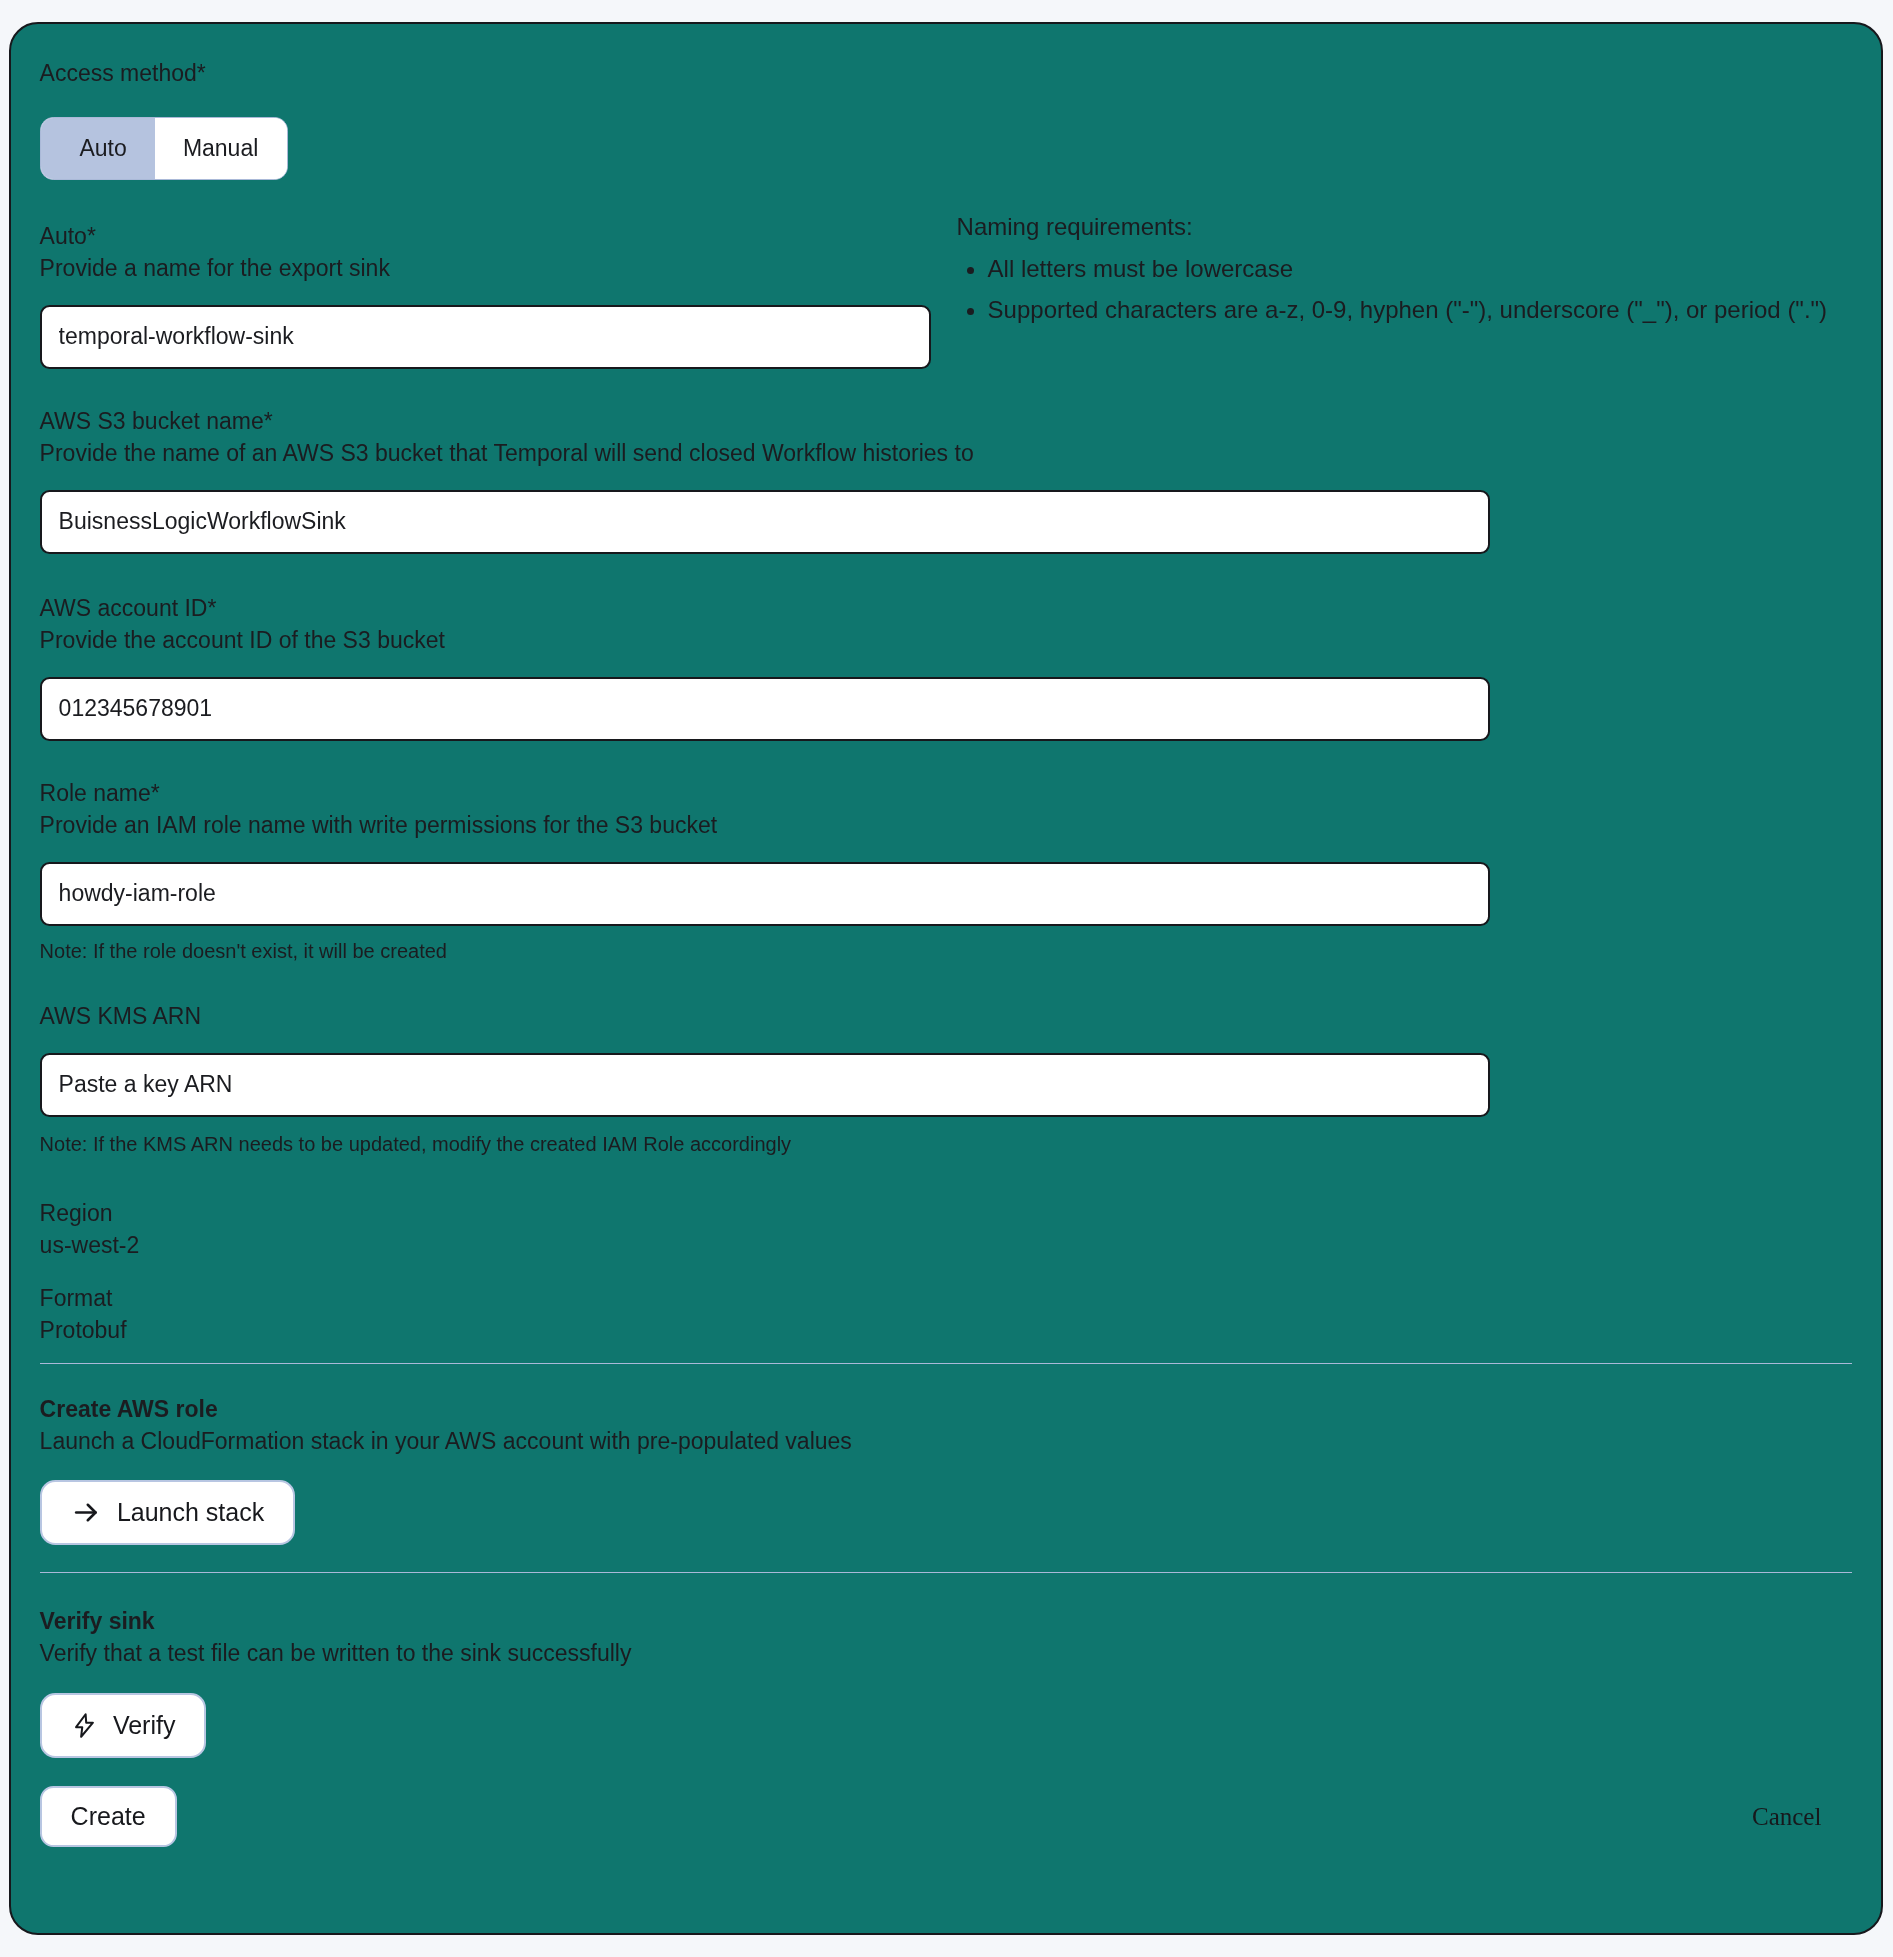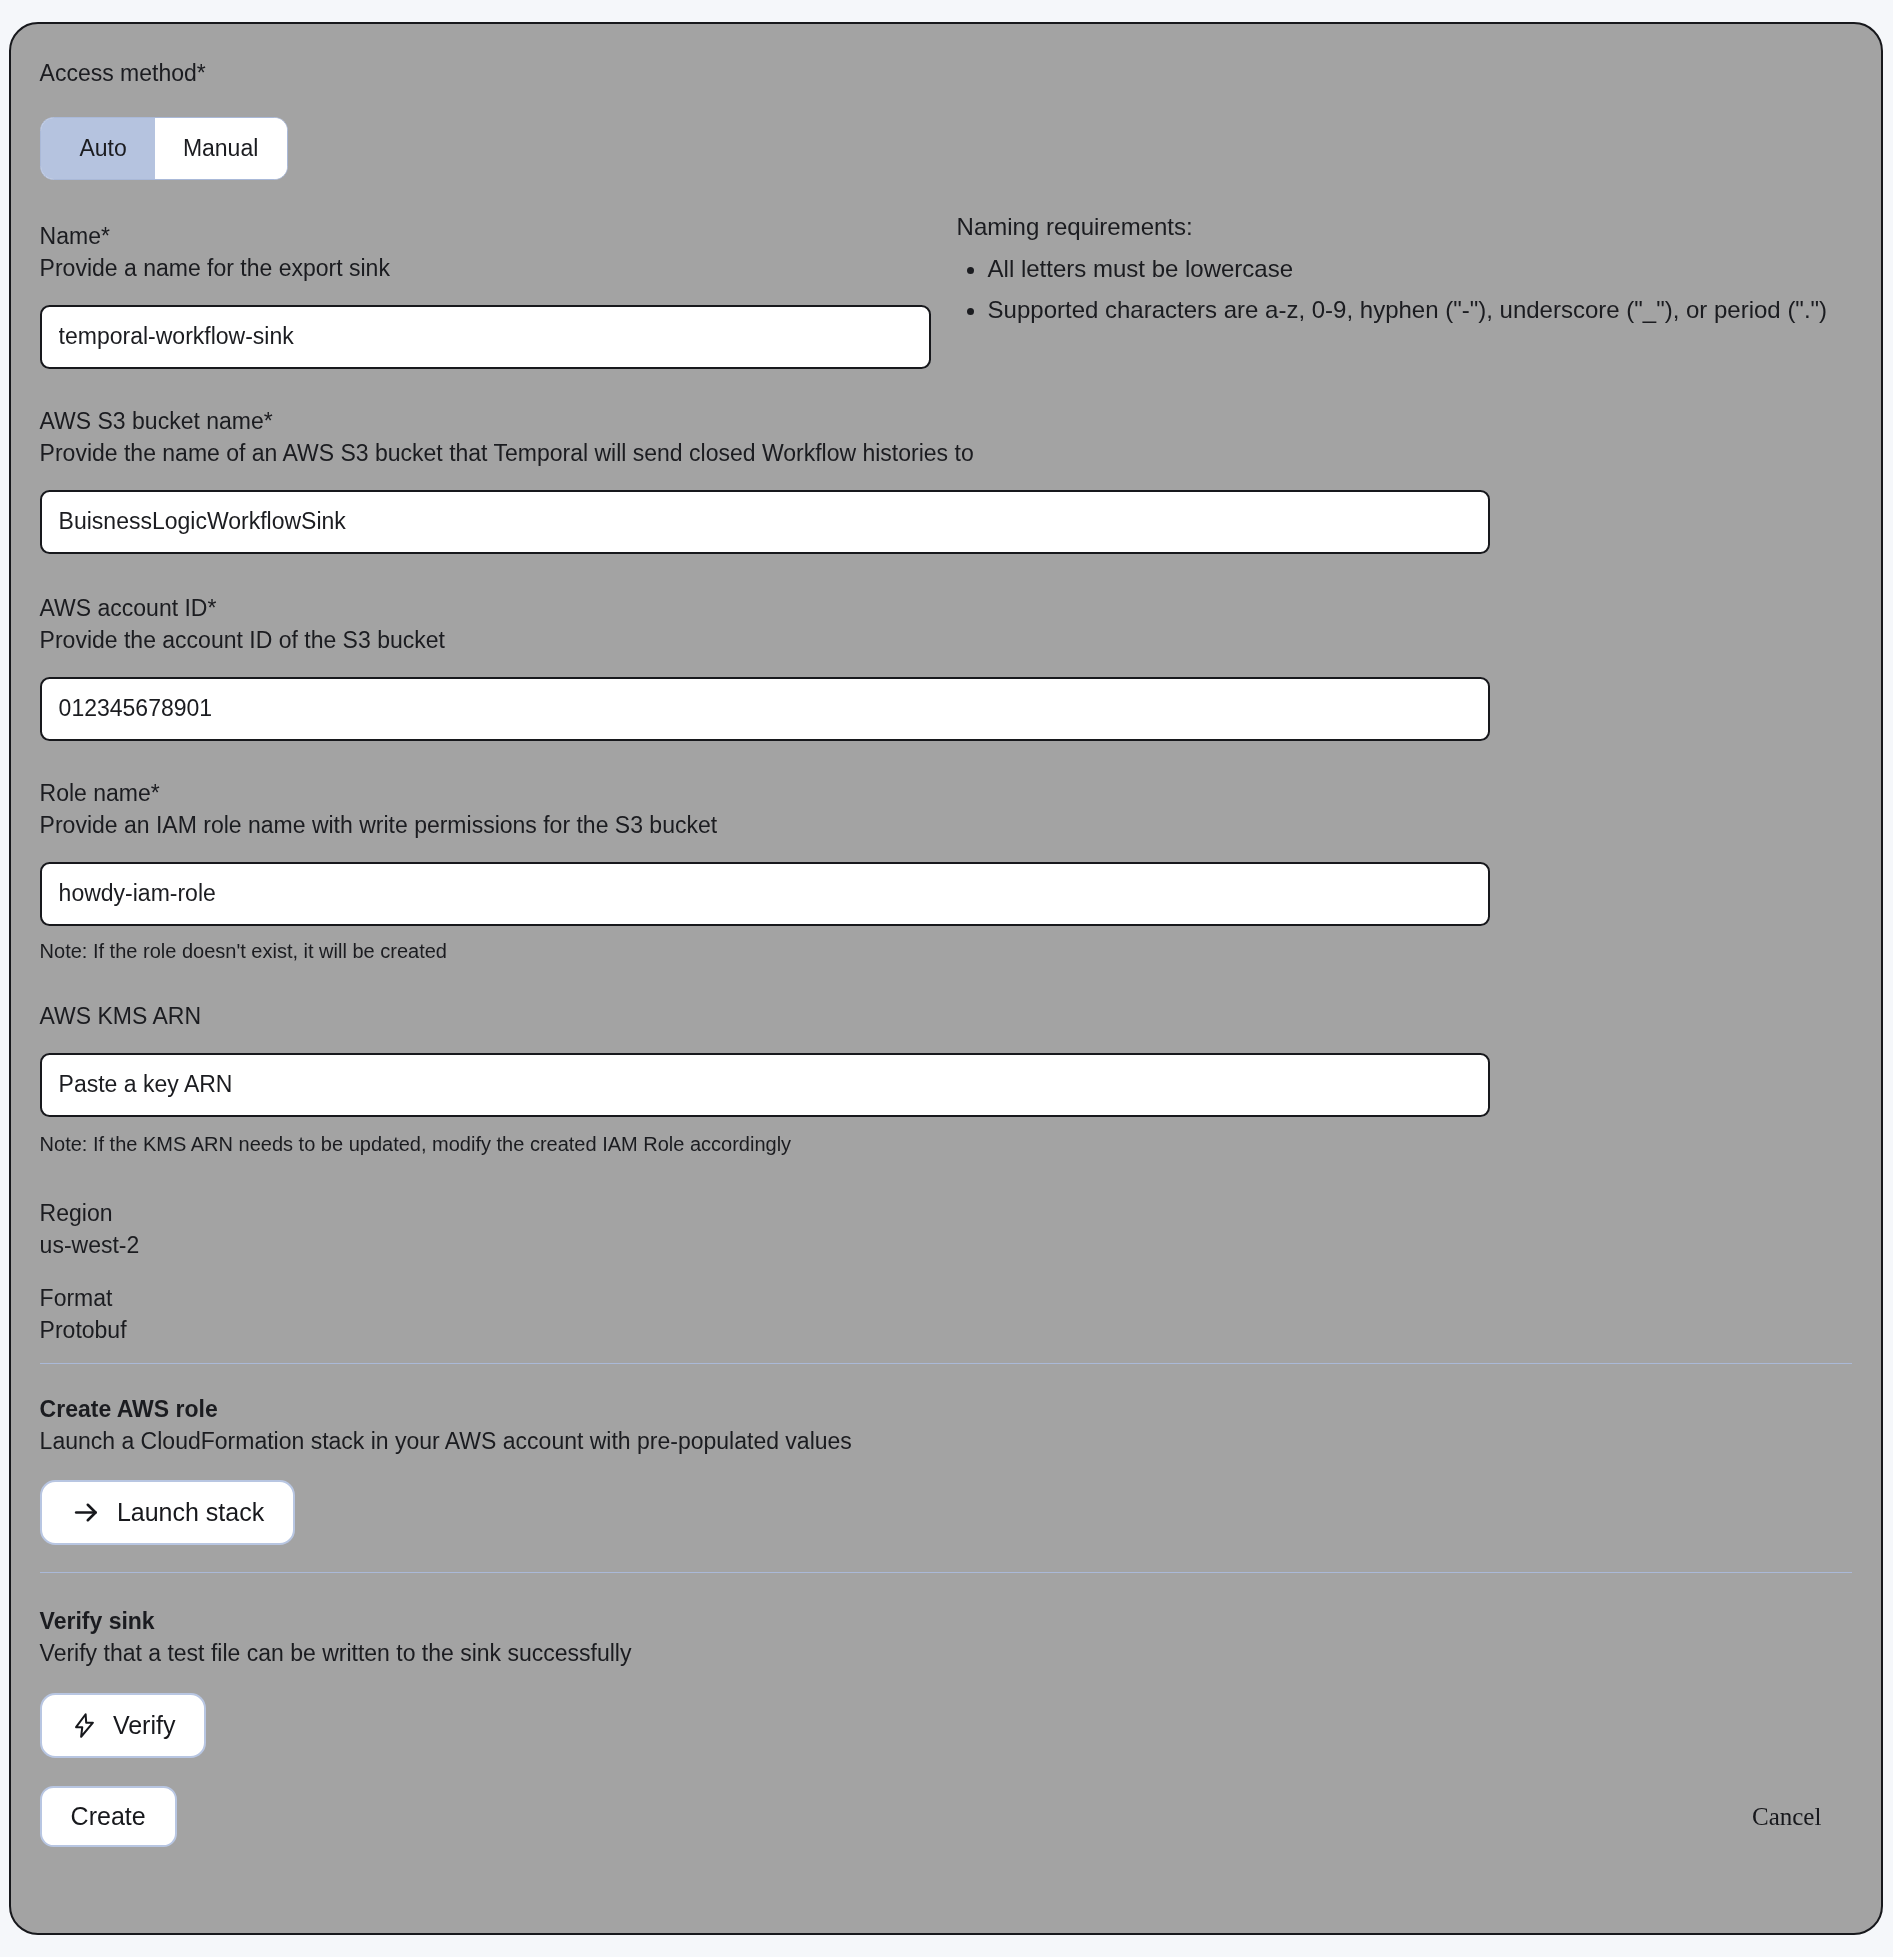--- a/index.html
+++ b/index.html
@@ -10,21 +10,21 @@
     background: #f5f7fa;
     font-family: "Liberation Sans", "DejaVu Sans", sans-serif;
     color: #1b1c20;
   }
   .card {
     position: absolute;
     left: 8.6px;
     top: 22px;
     right: 9.6px;
     bottom: 22px;
-    background: #a3a3a3;
+    background: #0f766e;
     border: 2.9px solid #17181c;
     border-radius: 29px;
     box-sizing: border-box;
     padding: 32.5px 29px 31px 29px;
     overflow: hidden;
   }
   .label {
     font-size: 23px;
     line-height: 32px;
     color: #1b1c20;
@@ -164,21 +164,21 @@
 
   <div class="label">Access method*</div>
 
   <div class="toggle-group">
     <div class="toggle-seg selected">Auto</div>
     <div class="toggle-seg unselected">Manual</div>
   </div>
 
   <div class="top-row">
     <div class="top-row-left">
-      <div class="label">Name*</div>
+      <div class="label">Auto*</div>
       <div class="desc">Provide a name for the export sink</div>
       <input class="text-input w-name" type="text" value="temporal-workflow-sink" style="">
     </div>
     <div class="top-row-right">
       <div class="req-title">Naming requirements:</div>
       <ul class="req-list">
         <li>All letters must be lowercase</li>
         <li>Supported characters are a-z, 0-9, hyphen ("-"), underscore ("_"), or period (".")</li>
       </ul>
     </div>

